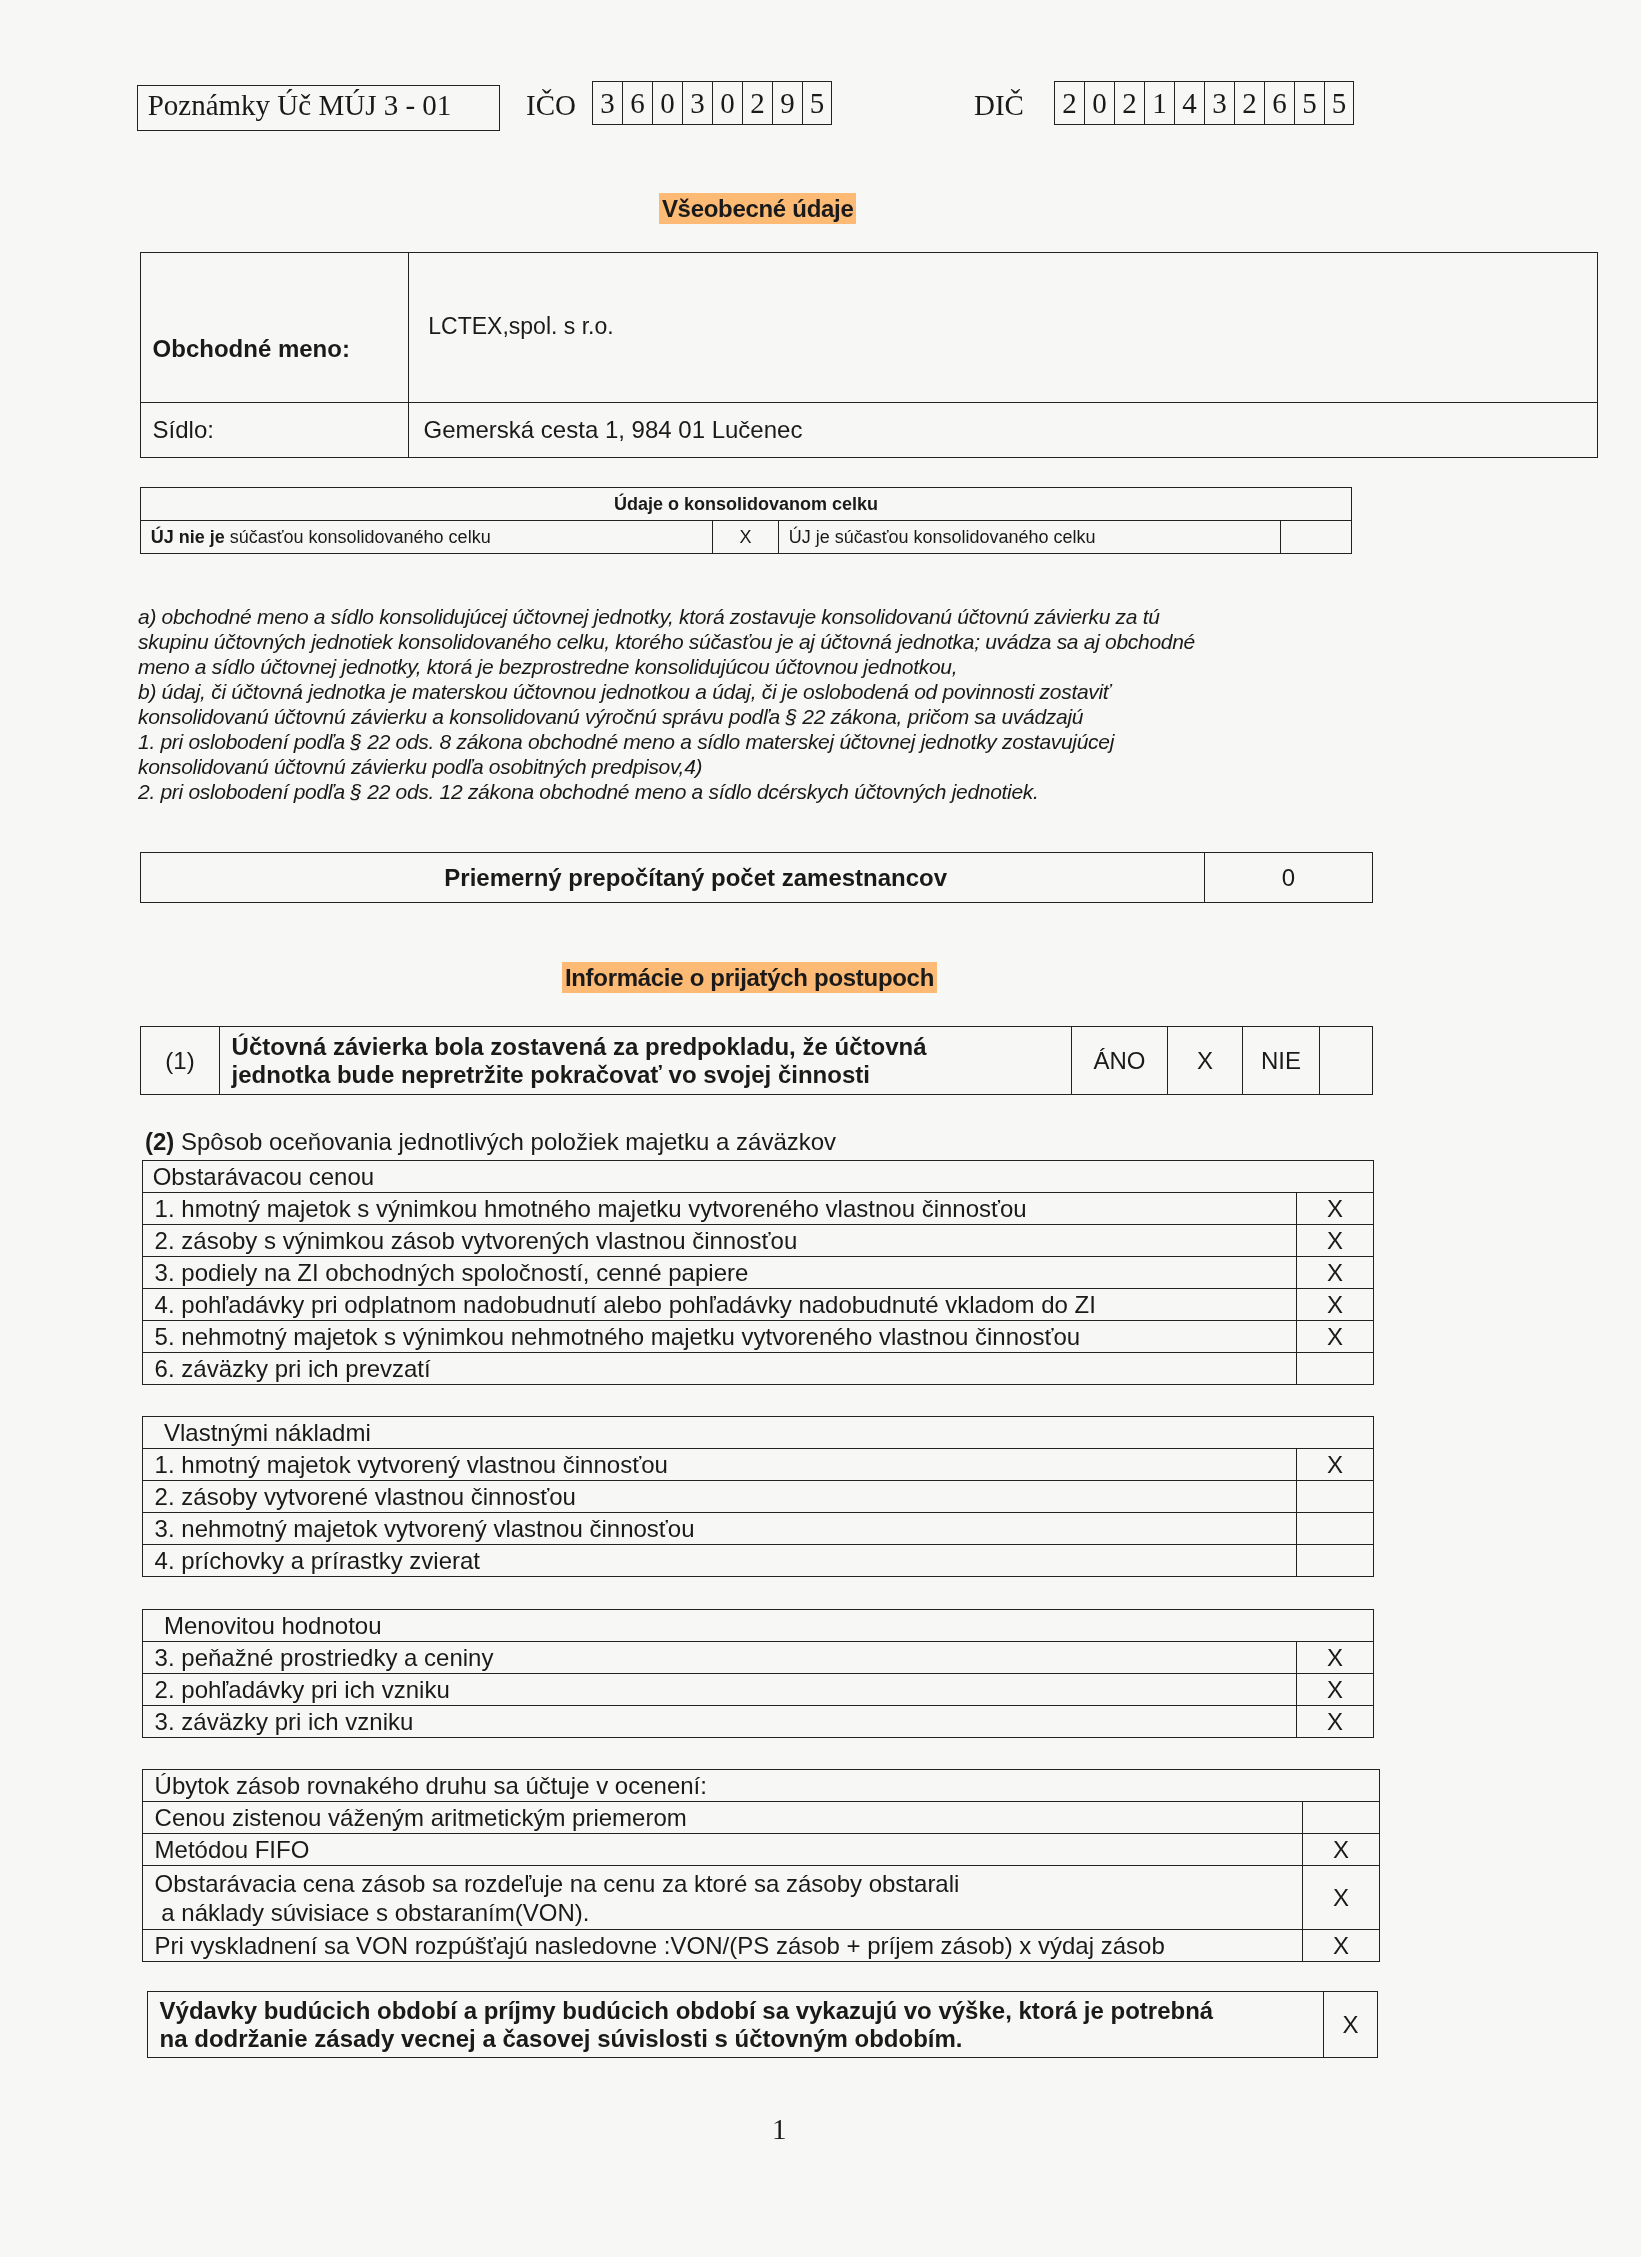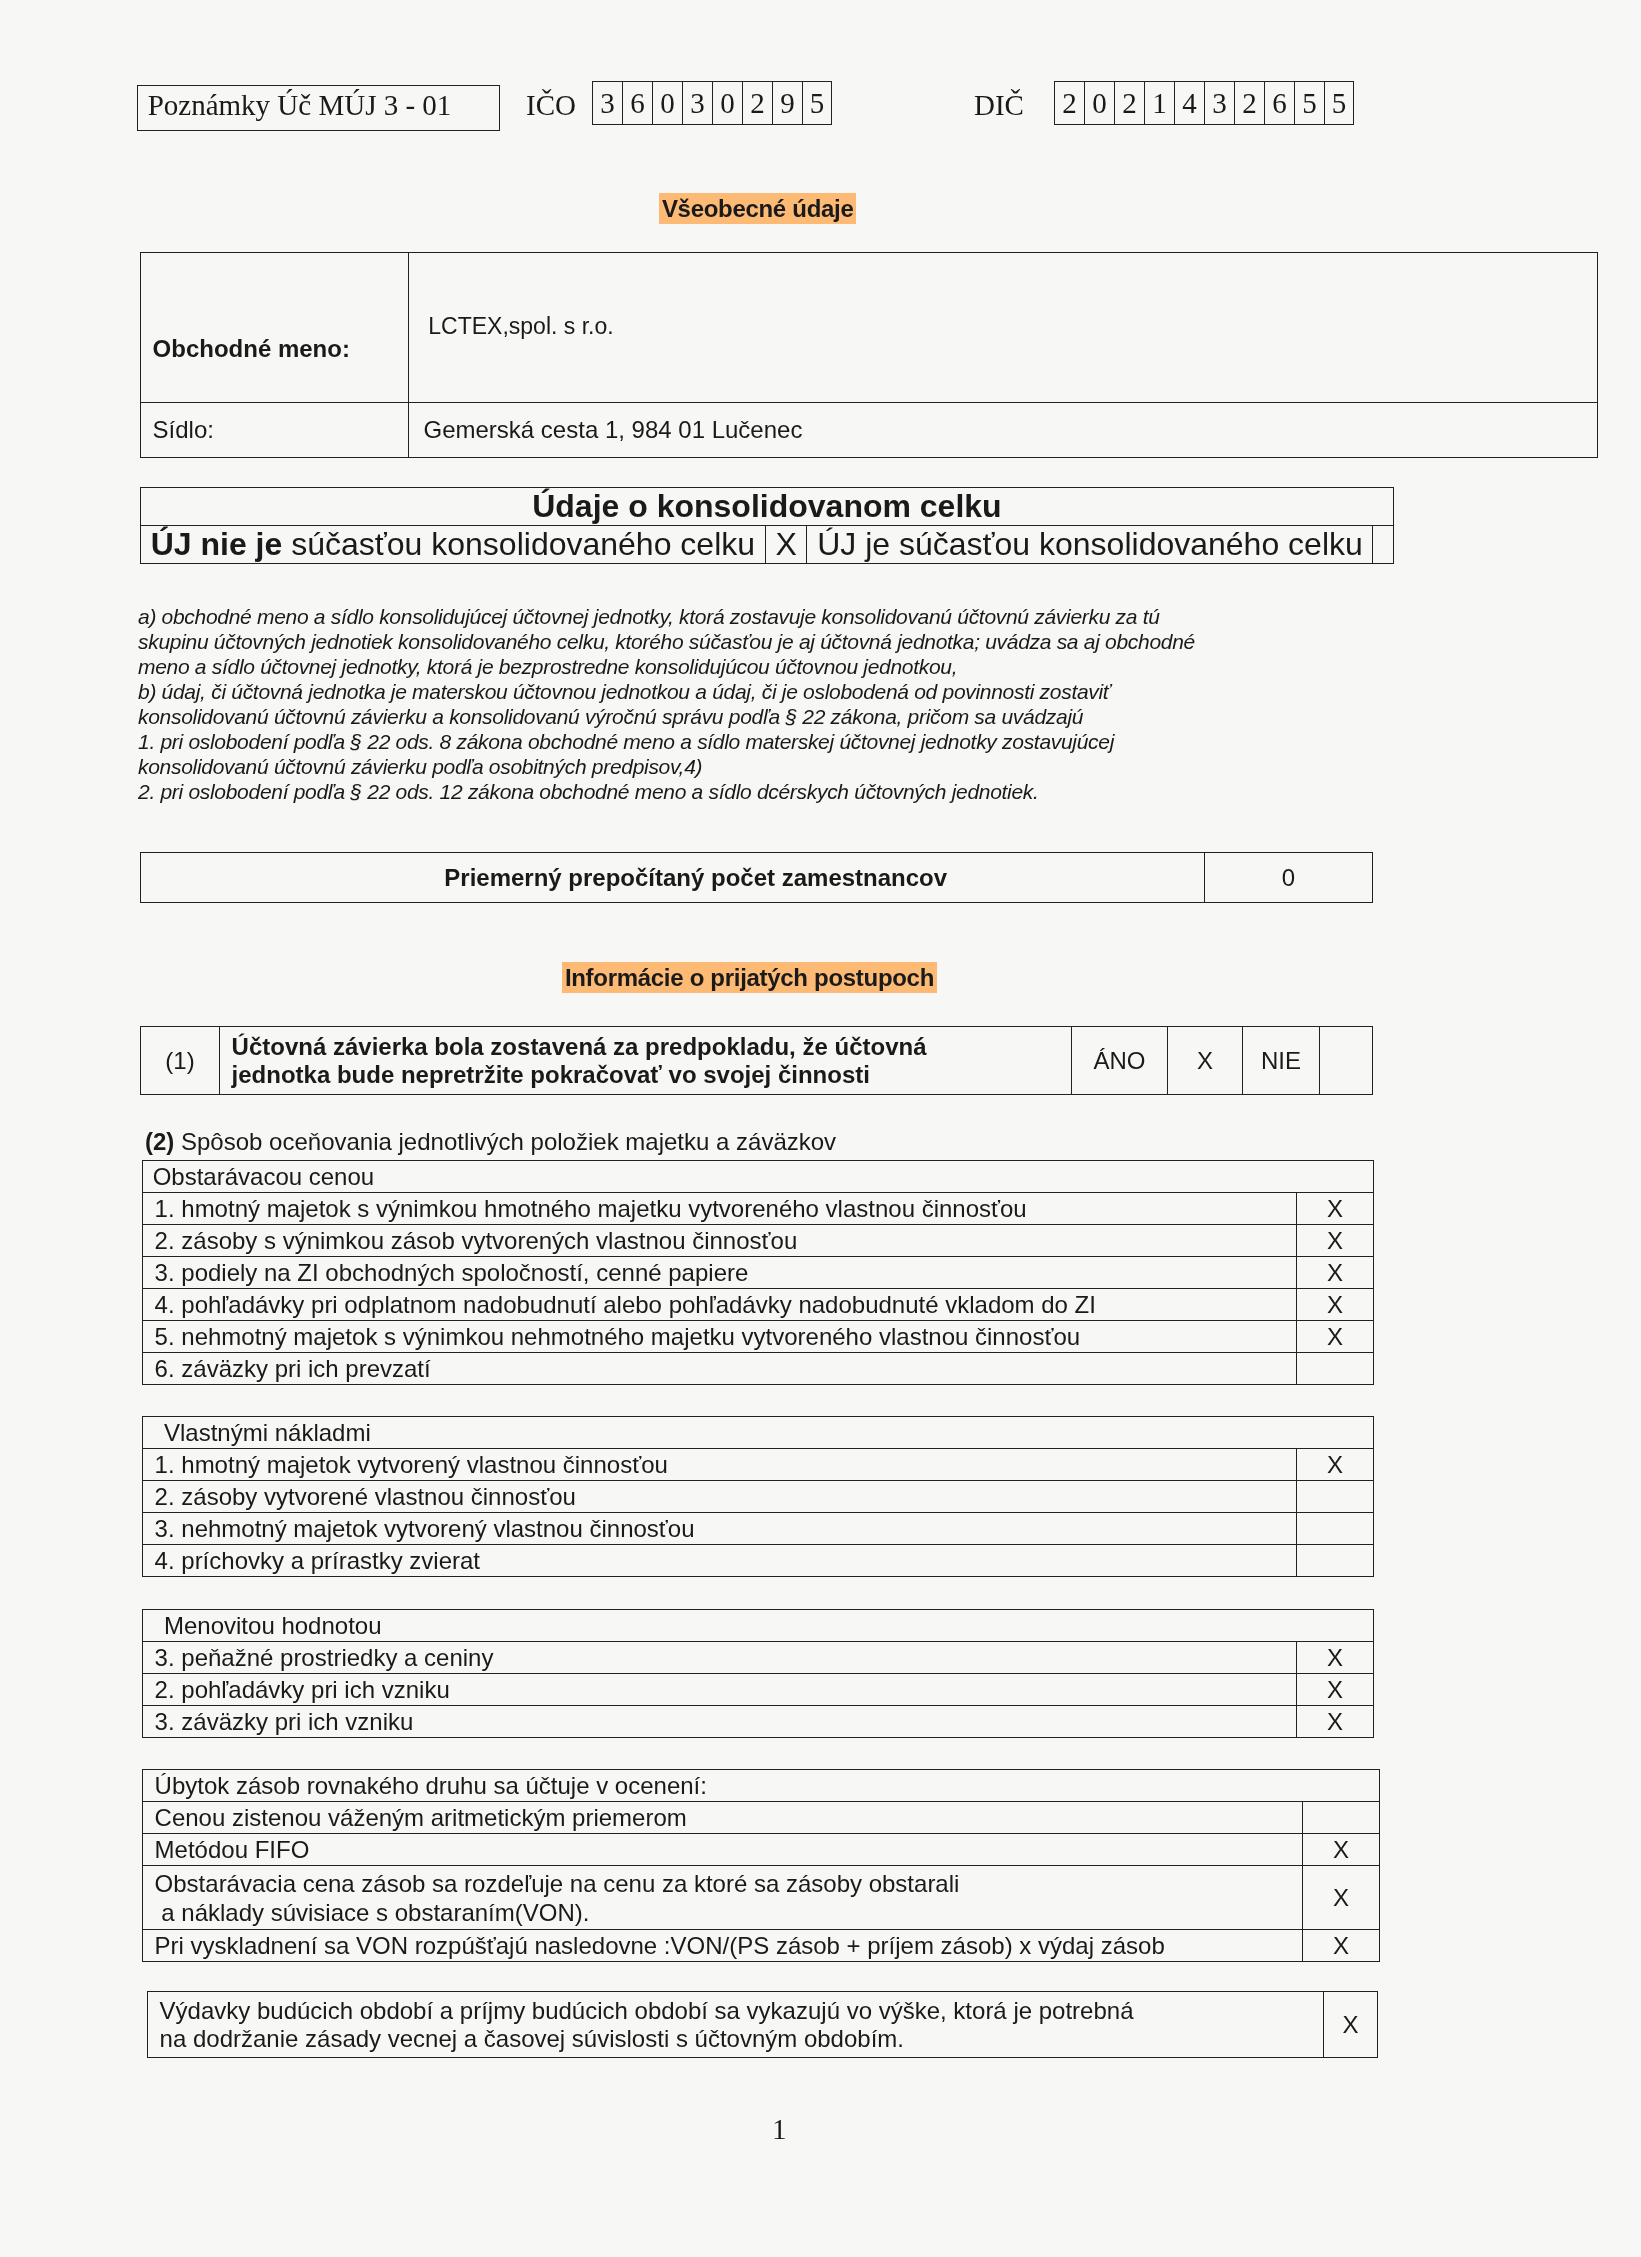--- a/index.html
+++ b/index.html
@@ -25,21 +25,21 @@
   .dic-digits .digit { width: 30px; }
 
   .section-heading {
     font-weight: bold; font-size: 24px; background: #fdba74;
     padding: 0 2.9px; line-height: 31px; letter-spacing: -0.3px;
   }
   table { border-collapse: collapse; position: absolute; }
   td { border: 1.9px solid #222; padding: 0 11.6px; box-sizing: border-box; }
 
   .info-table td { font-size: 24px; }
-  .konso-table td { font-size: 32px; height: 33px; padding: 0 9.7px; white-space: nowrap; }
+  .konso-table td { font-size: 18px; height: 33px; padding: 0 9.7px; white-space: nowrap; }
   .konso-table .title { font-weight: bold; text-align: center; }
   .notes {
     left: 138px; top: 604px; width: 1255px; font-size: 21px; font-style: italic;
     line-height: 25px; letter-spacing: -0.3px;
   }
   .emp-table td { font-size: 24px; font-weight: bold; height: 50px; }
   .q1-table td { font-size: 24px; height: 68px; }
   .q2-title { left: 145px; top: 1128px; font-size: 24px; }
   .list-table td { font-size: 24px; height: 32px; padding: 0 11.6px; white-space: nowrap; }
   .list-table td.mark { width: 77px; text-align: center; padding: 0; }
@@ -241,21 +241,21 @@
   <tr>
         <td>Pri vyskladnení sa VON rozpúšťajú nasledovne :VON/(PS zásob + príjem zásob) x výdaj  zásob</td>
         <td class="mark">X</td>
       </tr>
 </tbody>
   </table>
 
 <table class="list-table" style="left:147px; top:1991px; width:1231px;">
   <tbody>
       <tr style="height:66px;">
-    <td style="line-height:28px;">
+    <td style="line-height:28px;font-weight:bold;">
       <div>Výdavky budúcich období a príjmy budúcich období  sa vykazujú vo výške, ktorá je potrebná</div>
       <div>na dodržanie zásady vecnej a časovej súvislosti s účtovným obdobím.</div>
     </td>
     <td class="mark" style="width:54px;">X</td>
   </tr>
 </tbody>
   </table>
 
 <div class="abs serif page-number">1</div>
 

